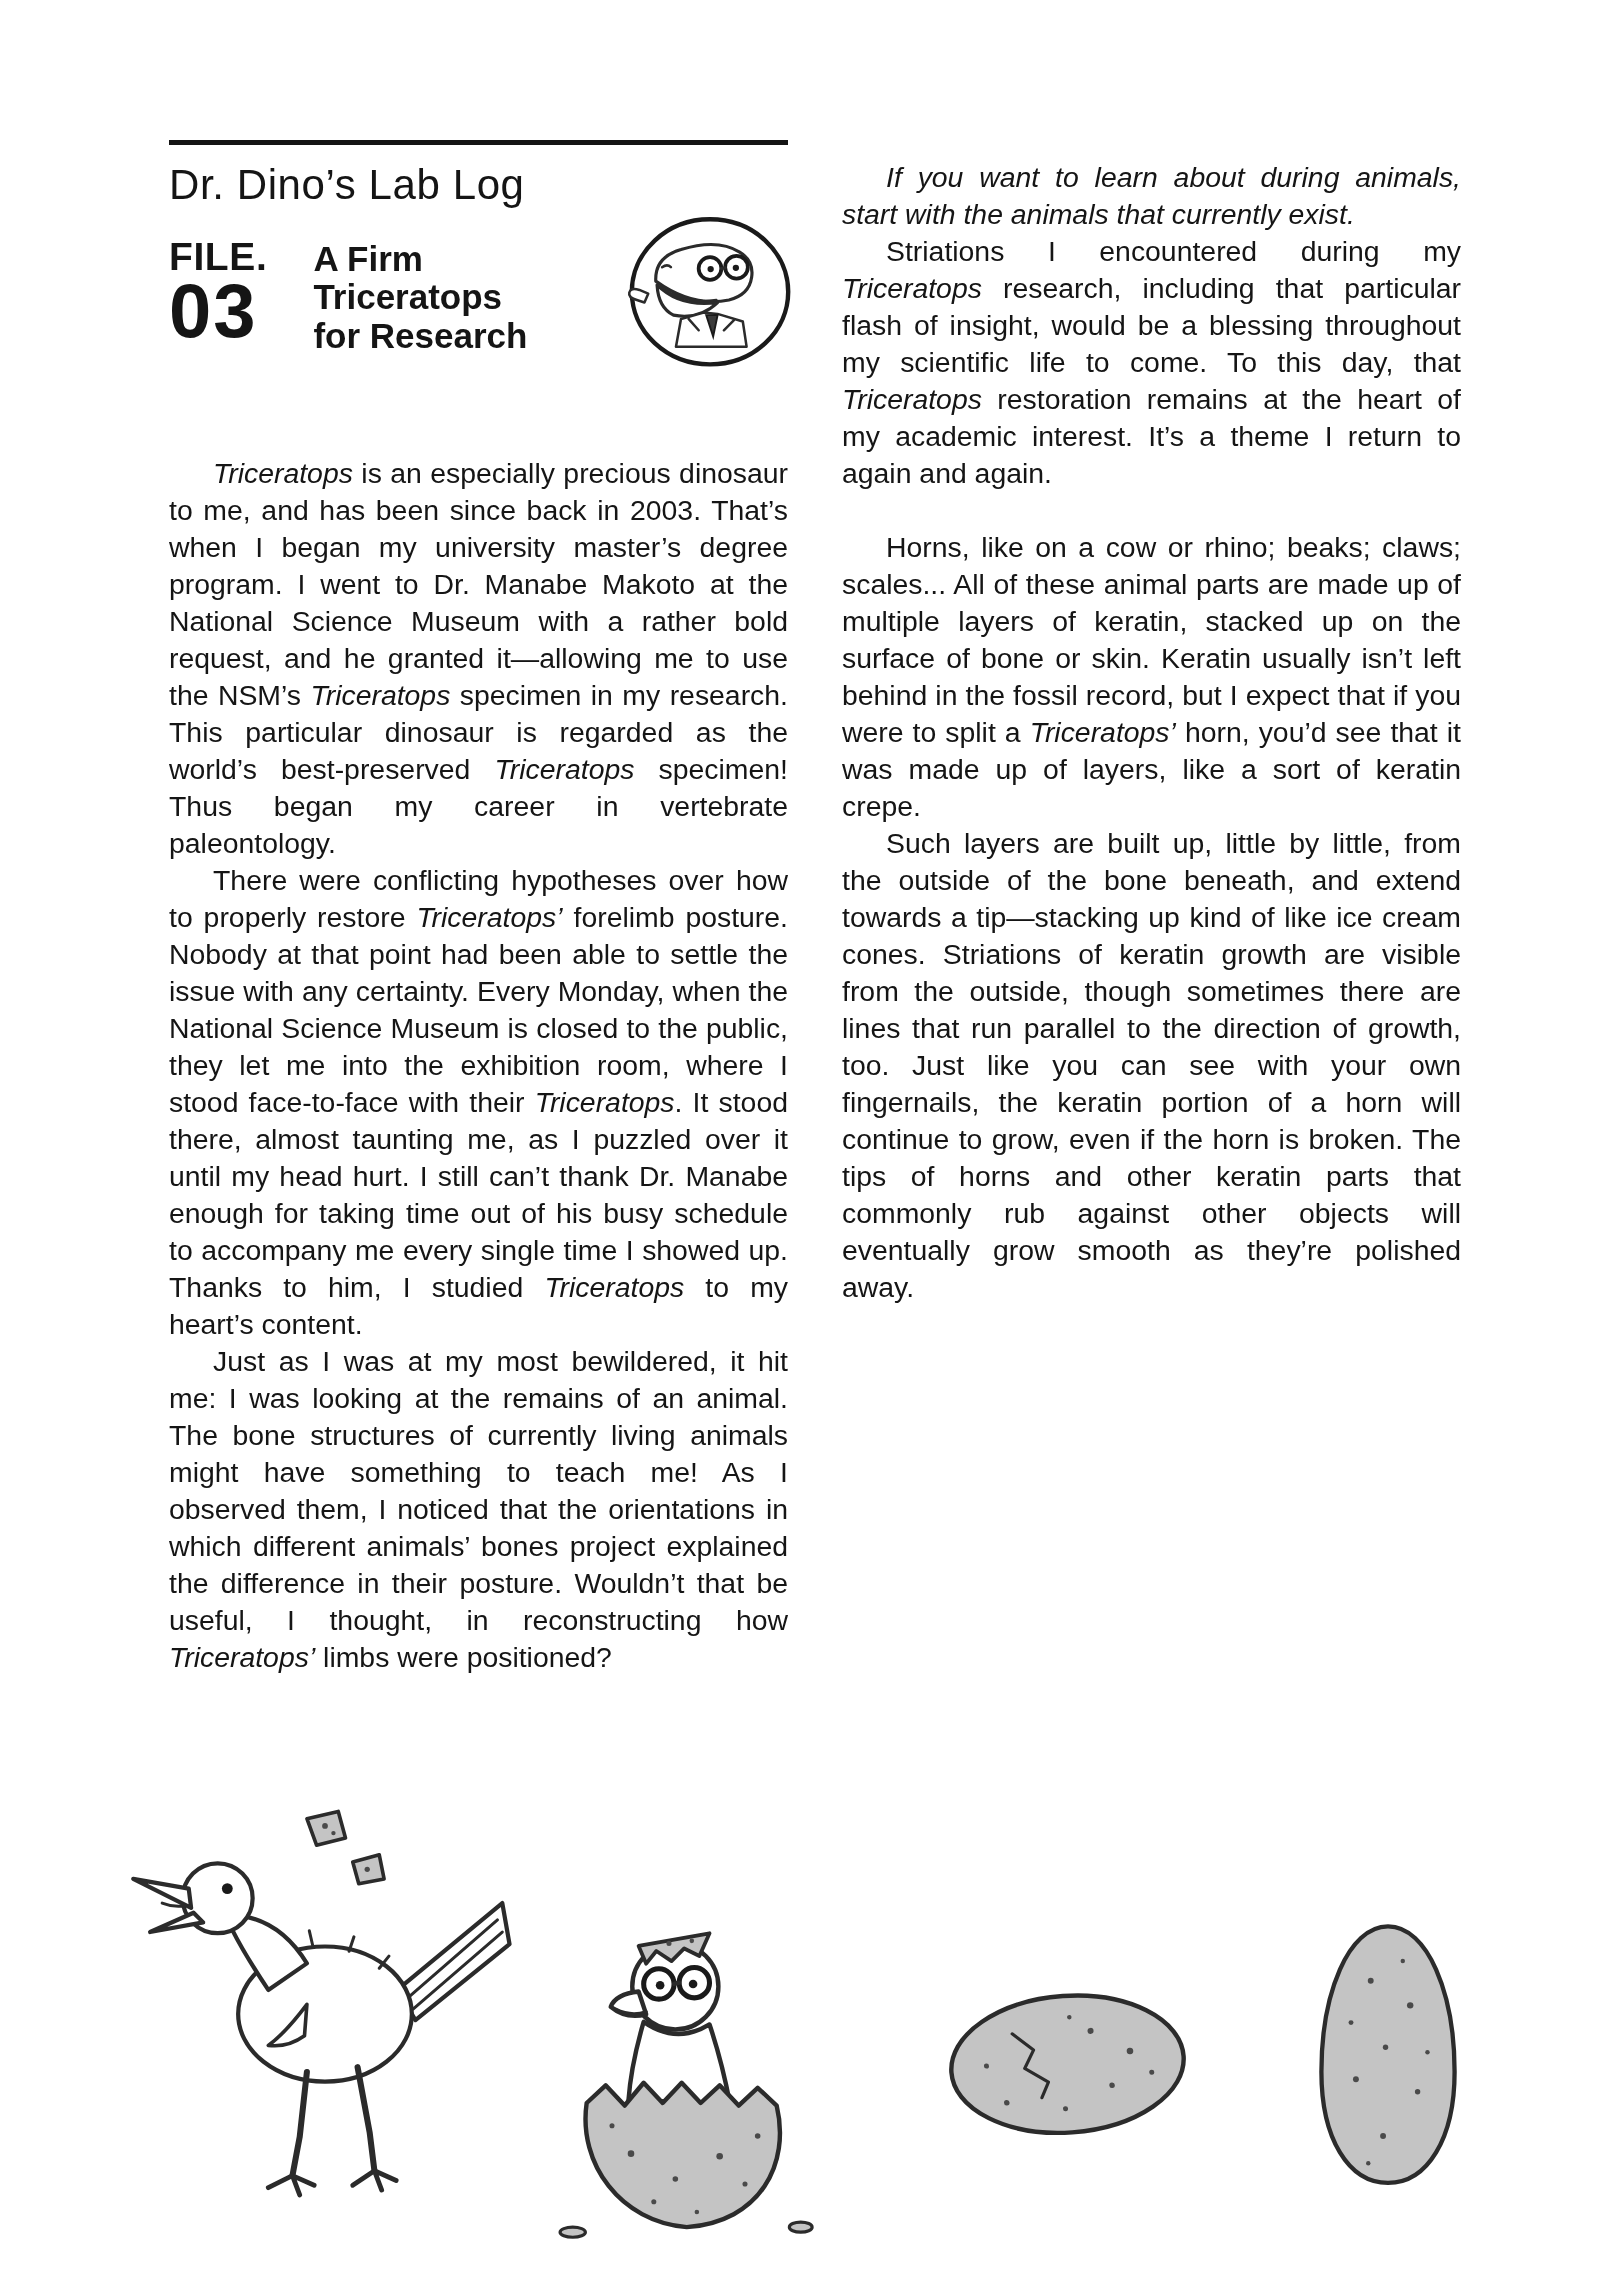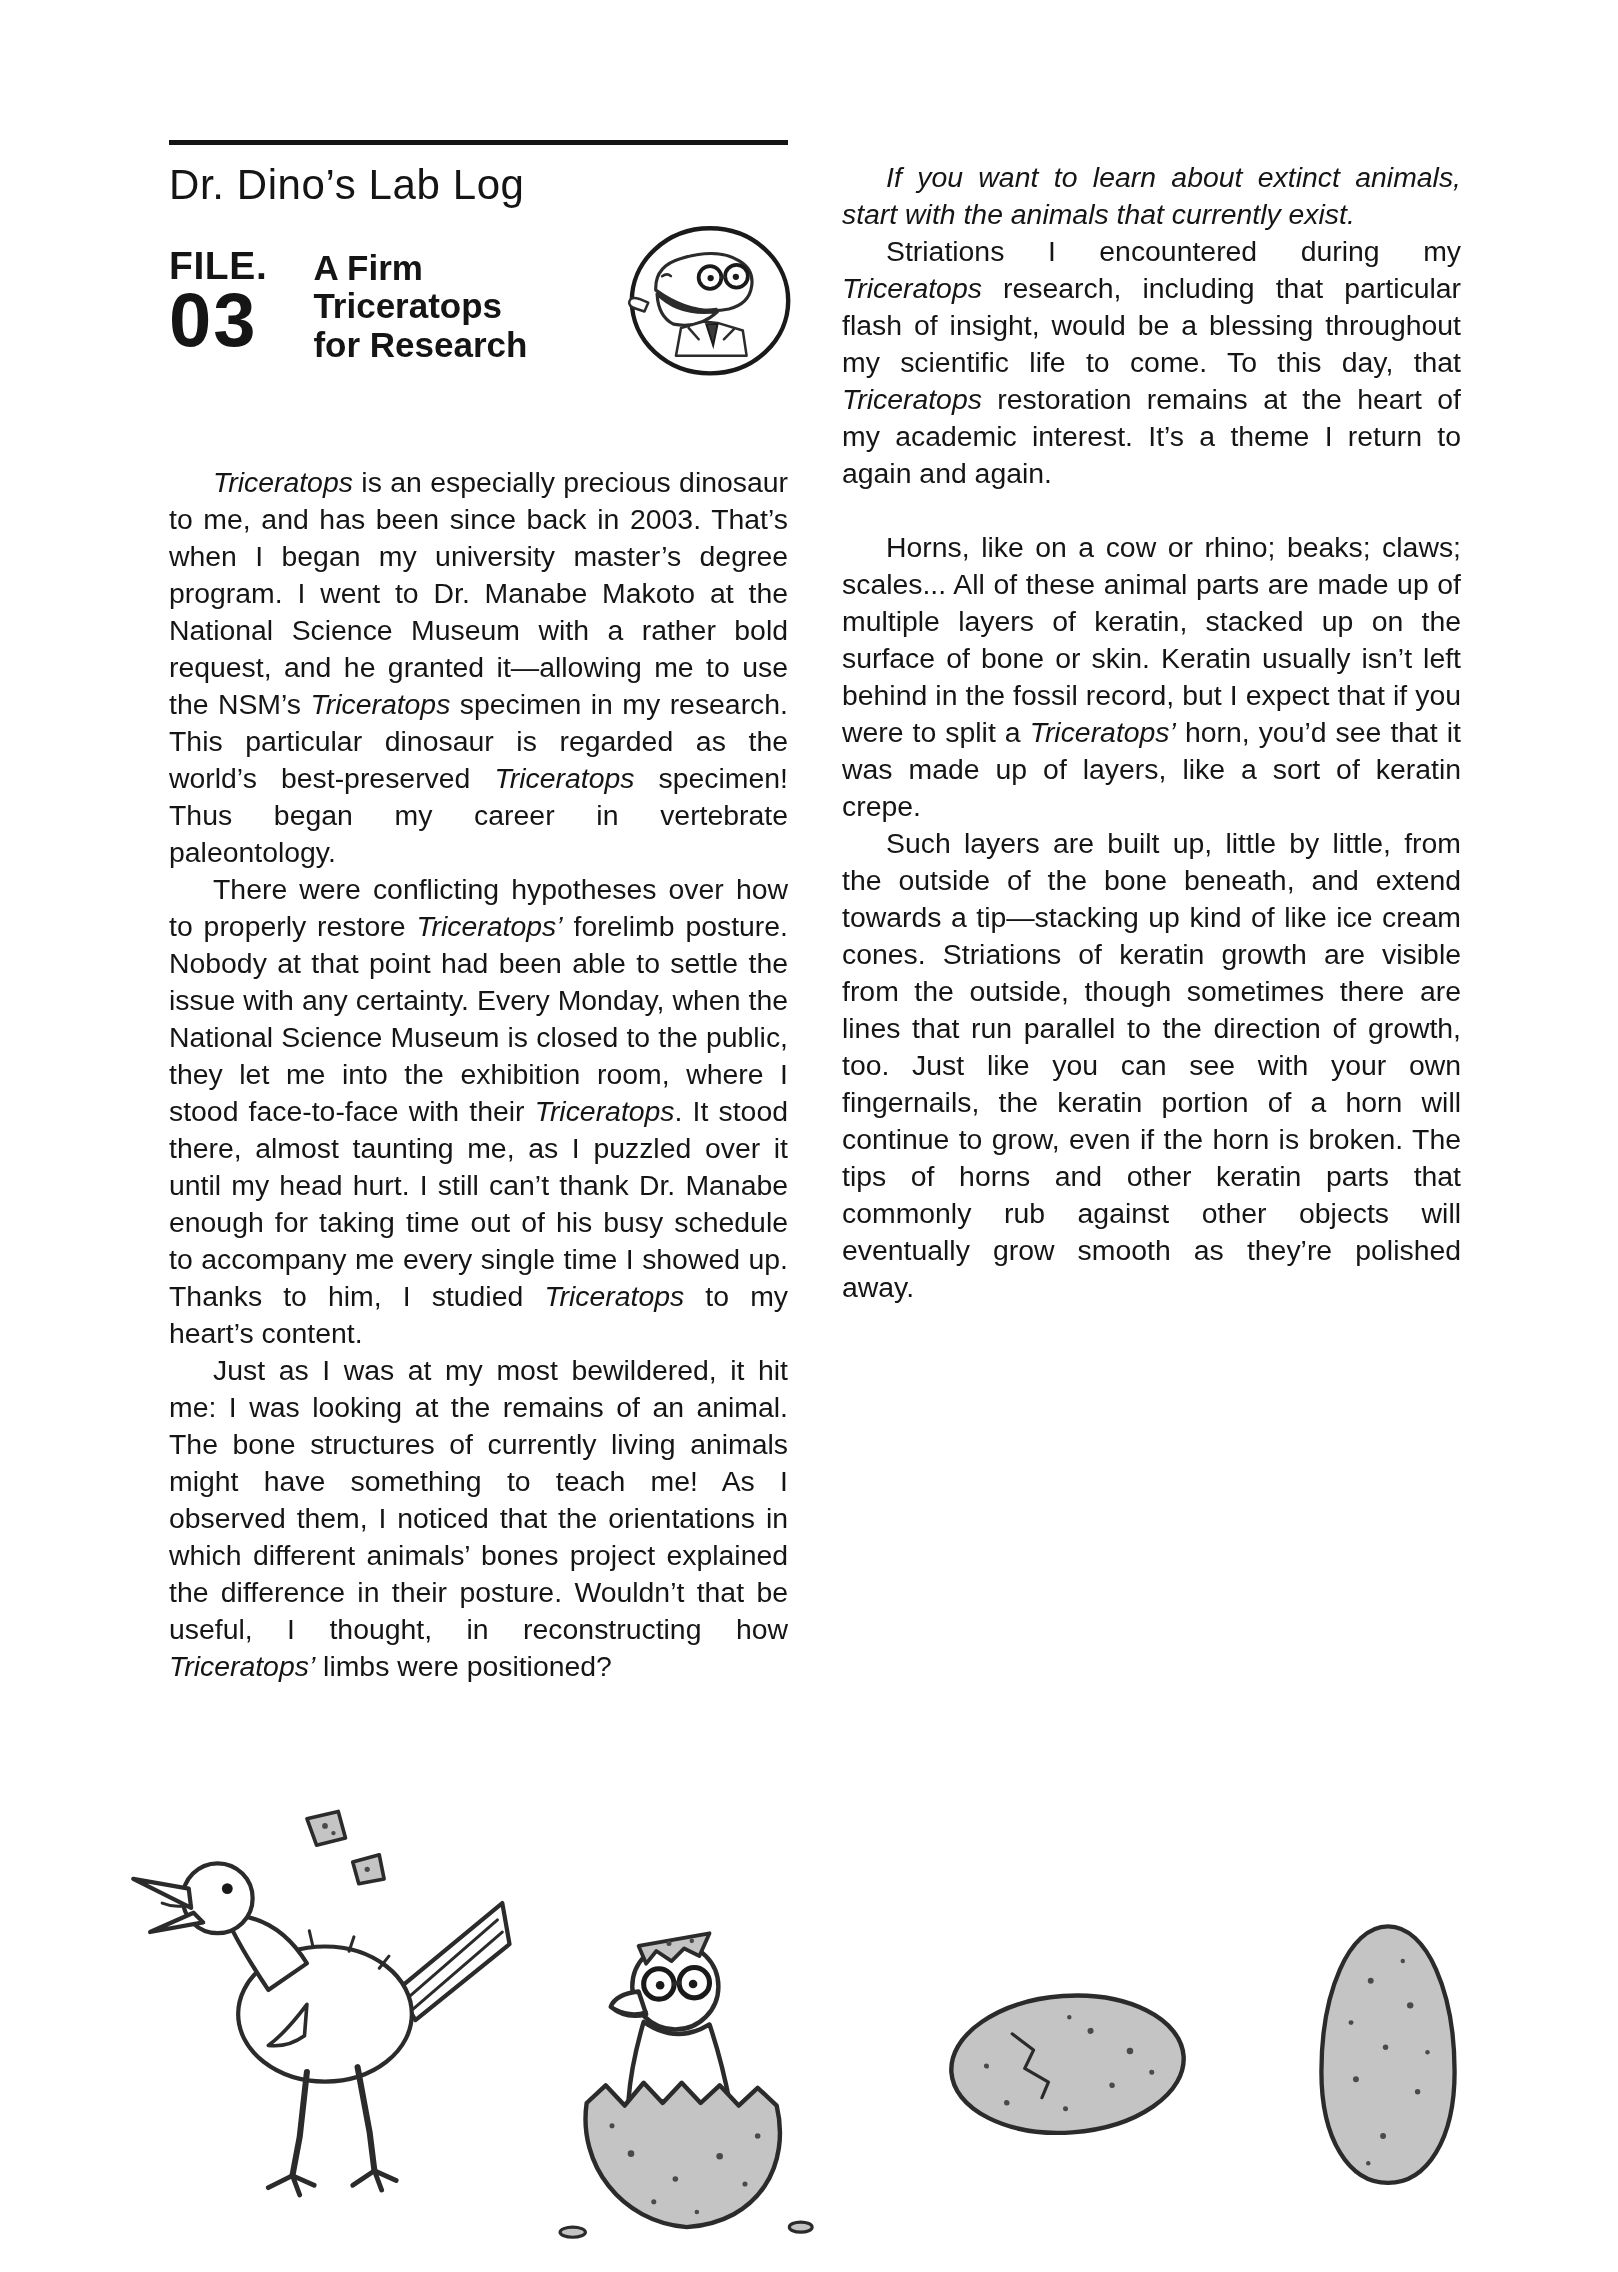--- a/index.html
+++ b/index.html
@@ -21,21 +21,21 @@
   }
   .col { width:619px; }
 
   
   .log-header { margin-bottom:28px; position:relative; }
   .top-rule { border-top:5.7px solid #141414; width:100%; }
   .log-title {
     font-size:42px; font-weight:normal; letter-spacing:0.6px;
     margin-top:16.4px;
   }
-  .file-row { display:flex; margin-top:37px; position:relative; min-height:190px; }
+  .file-row { display:flex; margin-top:28px; position:relative; min-height:190px; }
   .file-block { width:133px; flex:none; }
   .file-label { font-size:39px; font-weight:bold; line-height:1.0; letter-spacing:0.6px; }
   .file-number { font-size:76px; font-weight:bold; line-height:0.92; letter-spacing:1.9px; }
   .subtitle { font-size:35px; font-weight:bold; line-height:1.1; margin-left:11.4px; margin-top:2.5px; }
   .badge { position:absolute; right:-3.8px; top:-24px; width:169px; height:158px; }
 
   
   .para {
     font-size:28.4px; line-height:37px;
     text-align:justify;
@@ -108,21 +108,21 @@
       </div>
       <div>
           <p class="para"><i>Triceratops</i><span> is an especially precious dinosaur to me, and has been since back in 2003. That’s when I began my university master’s degree program. I went to Dr. Manabe Makoto at the National Science Museum with a rather bold request, and he granted it—allowing me to use the NSM’s </span><i>Triceratops</i><span> specimen in my research. This particular dinosaur is regarded as the world’s best-preserved </span><i>Triceratops</i><span> specimen! Thus began my career in vertebrate paleontology.</span></p>
           <p class="para"><span>There were conflicting hypotheses over how to properly restore </span><i>Triceratops’</i><span> forelimb posture. Nobody at that point had been able to settle the issue with any certainty. Every Monday, when the National Science Museum is closed to the public, they let me into the exhibition room, where I stood face-to-face with their </span><i>Triceratops</i><span>. It stood there, almost taunting me, as I puzzled over it until my head hurt. I still can’t thank Dr. Manabe enough for taking time out of his busy schedule to accompany me every single time I showed up. Thanks to him, I studied </span><i>Triceratops</i><span> to my heart’s content.</span></p>
           <p class="para"><span>Just as I was at my most bewildered, it hit me: I was looking at the remains of an animal. The bone structures of currently living animals might have something to teach me! As I observed them, I noticed that the orientations in which different animals’ bones project explained the difference in their posture. Wouldn’t that be useful, I thought, in reconstructing how </span><i>Triceratops’</i><span> limbs were positioned?</span></p>
         </div>
     </div>
 
     <div class="col rcol-pad">
       <div>
-          <p class="para"><i>If you want to learn about extinct animals, start with the animals that currently exist.</i></p>
+          <p class="para"><i>If you want to learn about during animals, start with the animals that currently exist.</i></p>
           <p class="para"><span>Striations I encountered during my </span><i>Triceratops</i><span> research, including that particular flash of insight, would be a blessing throughout my scientific life to come. To this day, that </span><i>Triceratops</i><span> restoration remains at the heart of my academic interest. It’s a theme I return to again and again.</span></p>
           <p class="para gap"><span>Horns, like on a cow or rhino; beaks; claws; scales... All of these animal parts are made up of multiple layers of keratin, stacked up on the surface of bone or skin. Keratin usually isn’t left behind in the fossil record, but I expect that if you were to split a </span><i>Triceratops’</i><span> horn, you’d see that it was made up of layers, like a sort of keratin crepe.</span></p>
           <p class="para"><span>Such layers are built up, little by little, from the outside of the bone beneath, and extend towards a tip—stacking up kind of like ice cream cones. Striations of keratin growth are visible from the outside, though sometimes there are lines that run parallel to the direction of growth, too. Just like you can see with your own fingernails, the keratin portion of a horn will continue to grow, even if the horn is broken. The tips of horns and other keratin parts that commonly rub against other objects will eventually grow smooth as they’re polished away.</span></p>
         </div>
     </div>
 
   </div>
 
   <div class="illus i-baby">
     <svg viewBox="0 0 330 330">

